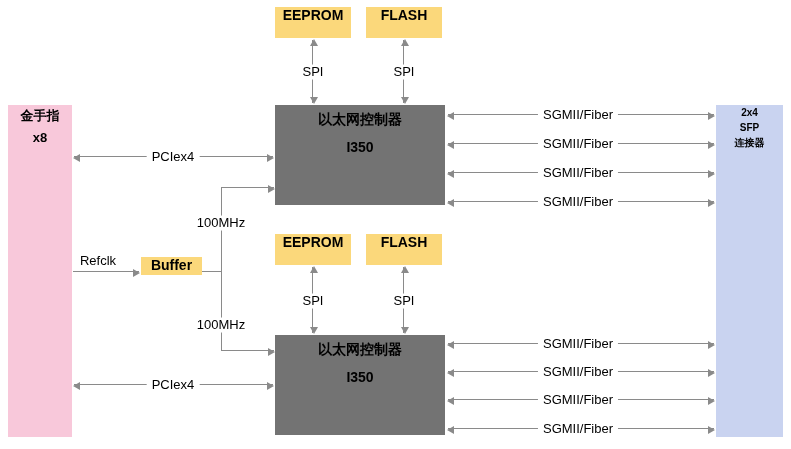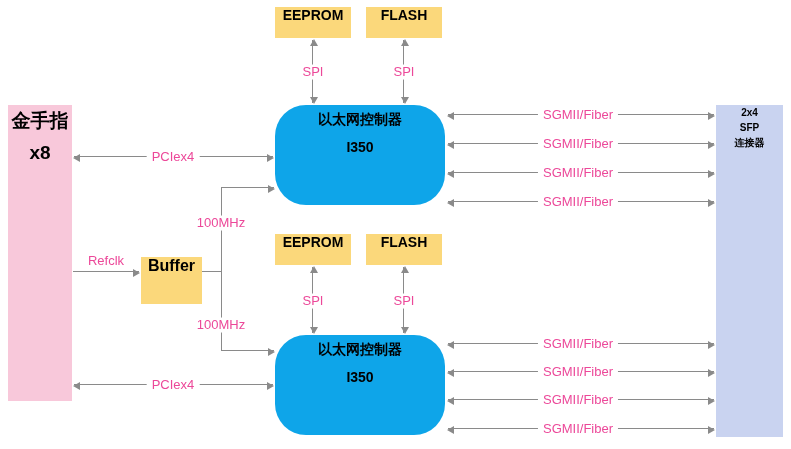--- a/index.html
+++ b/index.html
@@ -3,50 +3,50 @@
 <meta charset="utf-8">
 <style>
   * { margin:0; padding:0; box-sizing:border-box; }
   html,body { background:#ffffff; }
   body { font-family:"Liberation Sans","DejaVu Sans",sans-serif; }
   .canvas { position:relative; width:791px; height:449px; background:#fff; overflow:hidden; }
 
   .block { position:absolute; display:flex; flex-direction:column; align-items:center;
            text-align:center; font-weight:700; color:#000; }
   .pink     { background:#F8C8DA; }
-  .blue     { background:#0ea5e9;border-radius:31px; }
+  .blue     { background:#737373; }
   .yellow   { background:#FBD87B; }
   .lavender { background:#C9D3F0; }
 
   .hline, .arrow-h { position:absolute; height:0; border-top:1.5px solid #8a8a8a; }
   .vline, .arrow-v { position:absolute; width:0;  border-left:1.5px solid #8a8a8a; }
 
   .arrow-h.left::before  { content:""; position:absolute; left:-1px;  top:-3.25px;
       border-top:4px solid transparent; border-bottom:4px solid transparent;
       border-right:7px solid #8a8a8a; }
   .arrow-h.right::after  { content:""; position:absolute; right:-1px; top:-3.25px;
       border-top:4px solid transparent; border-bottom:4px solid transparent;
       border-left:7px solid #8a8a8a; }
   .arrow-v.up::before    { content:""; position:absolute; top:-1px;   left:-3.25px;
       border-left:4px solid transparent; border-right:4px solid transparent;
       border-bottom:7px solid #8a8a8a; }
   .arrow-v.down::after   { content:""; position:absolute; bottom:-1px; left:-3.25px;
       border-left:4px solid transparent; border-right:4px solid transparent;
       border-top:7px solid #8a8a8a; }
 
   .lbl { position:absolute; transform:translate(-50%,-50%); background:#fff;
-         padding:0 5px; font-size:13px; color:#ec4899; white-space:nowrap; line-height:1.15; }
+         padding:0 5px; font-size:13px; color:#000000; white-space:nowrap; line-height:1.15; }
   .lbl.above { background:transparent; transform:translate(-50%,-100%); padding:0 2px; }
 </style>
 </head>
 <body>
 
 <div class="canvas">
 
-  <div class="block pink" style="left:8px;top:105px;width:64px;height:296px;font-size:19px;line-height:1.7;">
+  <div class="block pink" style="left:8px;top:105px;width:64px;height:332px;font-size:13px;line-height:1.7;">
     <span>金手指</span>
     <span>x8</span>
   </div>
 
   <div class="block lavender" style="left:716px;top:105px;width:67px;height:332px;font-size:10px;line-height:1.5;">
     <span>2x4</span>
     <span>SFP</span>
     <span>连接器</span>
   </div>
 
@@ -67,41 +67,41 @@
   </div>
   <div class="block yellow" style="left:366px;top:234px;width:76px;height:31px;font-size:14px;">
     <span>FLASH</span>
   </div>
 
   <div class="block blue" style="left:275px;top:335px;width:170px;height:100px;font-size:14px;line-height:2;">
     <span>以太网控制器</span>
     <span>I350</span>
   </div>
 
-  <div class="block yellow" style="left:141px;top:257px;width:61px;height:47px;font-size:16px;">
+  <div class="block yellow" style="left:141px;top:257px;width:61px;height:18px;font-size:14px;">
     <span>Buffer</span>
   </div>
 
   <div class="arrow-v up down" style="left:312px;top:40px;height:63px;"></div>
   <div class="arrow-v up down" style="left:403px;top:40px;height:63px;"></div>
   <span class="lbl" style="left:313px;top:72px;">SPI</span>
   <span class="lbl" style="left:404px;top:72px;">SPI</span>
 
   <div class="arrow-v up down" style="left:312px;top:267px;height:66px;"></div>
   <div class="arrow-v up down" style="left:403px;top:267px;height:66px;"></div>
   <span class="lbl" style="left:313px;top:301px;">SPI</span>
   <span class="lbl" style="left:404px;top:301px;">SPI</span>
 
   <div class="arrow-h left right" style="left:74px;top:156px;width:199px;"></div>
   <span class="lbl" style="left:173px;top:157px;">PCIex4</span>
   <div class="arrow-h left right" style="left:74px;top:384px;width:199px;"></div>
   <span class="lbl" style="left:173px;top:385px;">PCIex4</span>
 
   <div class="arrow-h right" style="left:73px;top:271px;width:66px;"></div>
-  <span class="lbl above" style="left:106px;top:269px;">Refclk</span>
+  <span class="lbl above" style="left:98px;top:269px;">Refclk</span>
 
   <div class="hline" style="left:202px;top:271px;width:20px;"></div>
   <div class="vline" style="left:221px;top:187px;height:164px;"></div>
   <div class="arrow-h right" style="left:222px;top:187px;width:52px;"></div>
   <div class="arrow-h right" style="left:222px;top:350px;width:52px;"></div>
   <span class="lbl" style="left:221px;top:223px;">100MHz</span>
   <span class="lbl" style="left:221px;top:325px;">100MHz</span>
 
   <div class="arrow-h left right" style="left:448px;top:114px;width:266px;"></div>
   <span class="lbl" style="left:578px;top:115px;">SGMII/Fiber</span>

